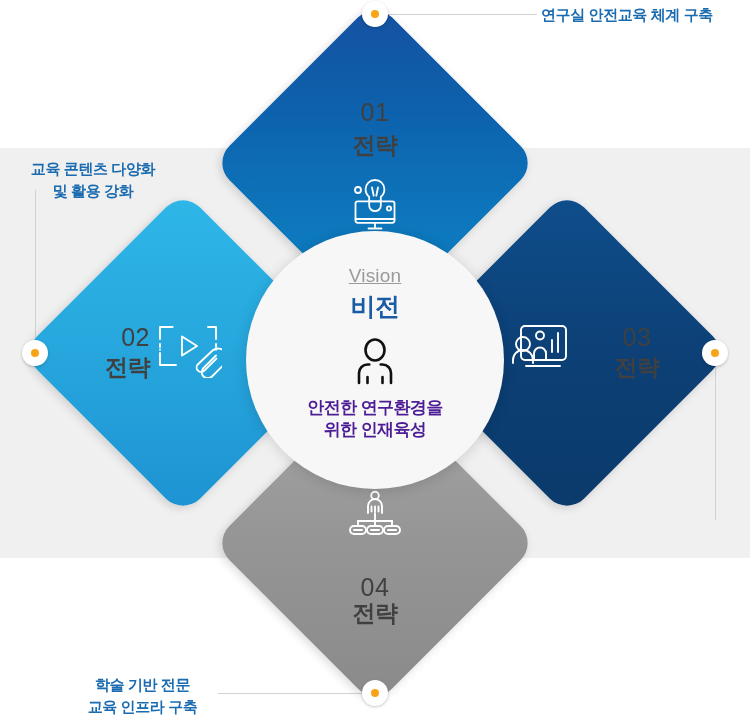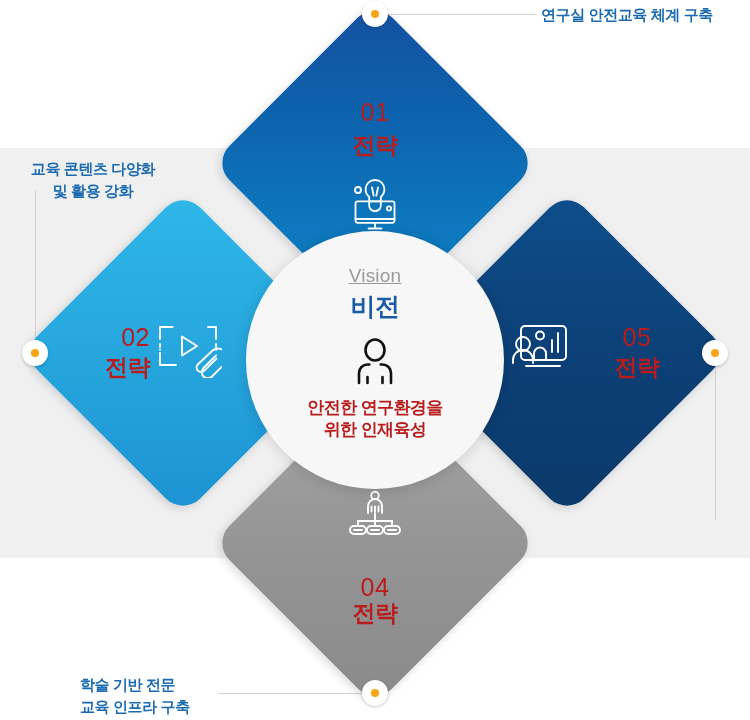--- a/index.html
+++ b/index.html
@@ -77,21 +77,21 @@
     font-size: 15px;
     font-weight: bold;
     line-height: 1.45;
     letter-spacing: -0.4px;
     white-space: pre-line;
     z-index: 45;
   }
   .cap-top    { left: 541px; top: 4px;   text-align: left; }
   .cap-left   { left: 18px;  top: 158px; text-align: center; width: 150px; }
   .cap-right  { left: 618px; top: 536px; text-align: right; width: 118px; }
-  .cap-bottom { left: 80px;  top: 674px; text-align: left; width: 125px; }
+  .cap-bottom { left: 80px;  top: 674px; text-align: center; width: 125px; }
 
   
   .diamond {
     position: absolute;
     width: 230px;
     height: 230px;
     border-radius: 24px;
     transform: rotate(45deg);
     box-shadow: 0 3px 10px rgba(0,0,0,0.15);
   }
@@ -115,21 +115,21 @@
   .d-right  { background: linear-gradient(135deg, #0f4e8c 0%, #0c3f74 55%, #0b3a6b 100%); }
   .d-bottom { background: linear-gradient(135deg, #a6a6a6 0%, #959595 50%, #8a8a8a 100%); }
 
   
   .d-content {
     position: absolute;
     left: 0;
     top: 0;
     width: 230px;
     height: 230px;
-    color: #b91c1c;
+    color: #404040;
     z-index: 20;
   }
 
   .num {
     position: absolute;
     width: 100%;
     text-align: center;
     font-size: 25px;
     font-weight: normal;
     letter-spacing: 0.5px;
@@ -214,21 +214,21 @@
     color: #1a5ba6;
     letter-spacing: -0.5px;
   }
   .vision-icon {
     margin-top: 14px;
   }
   .vision-desc {
     margin-top: 8px;
     font-size: 17px;
     font-weight: bold;
-    color: #b91c1c;
+    color: #4c1d95;
     text-align: center;
     line-height: 1.3;
     letter-spacing: -0.6px;
     white-space: pre-line;
   }
 </style>
 </head>
 <body>
 
 <div id="stage">
@@ -292,21 +292,21 @@
           <path d="M16 44h34"></path>
           <circle cx="30" cy="13.5" r="4"></circle>
           <path d="M24 38v-6.5a6 6 0 0 1 12 0V38"></path>
           <path d="M42 30v-12M48 30v-19"></path>
           <path d="M36 30h0"></path>
           <circle cx="13" cy="22" r="7"></circle>
           <path d="M3 41v-3a10 10 0 0 1 20 0v3"></path>
         </svg>
       </div>
       <div class="right-textblock">
-        <div class="tb-num">05</div>
+        <div class="tb-num">03</div>
         <div class="tb-strat">전략</div>
       </div>
     </div>
   </div>
 
   <div class="diamond-wrap dw-bottom">
     <div class="diamond d-bottom"></div>
     <div class="d-content">
       <div class="bot-icon">
         <svg width="54" height="50" viewBox="0 0 54 50" fill="none" stroke="#ffffff" stroke-width="1.9" stroke-linecap="round" stroke-linejoin="round">

